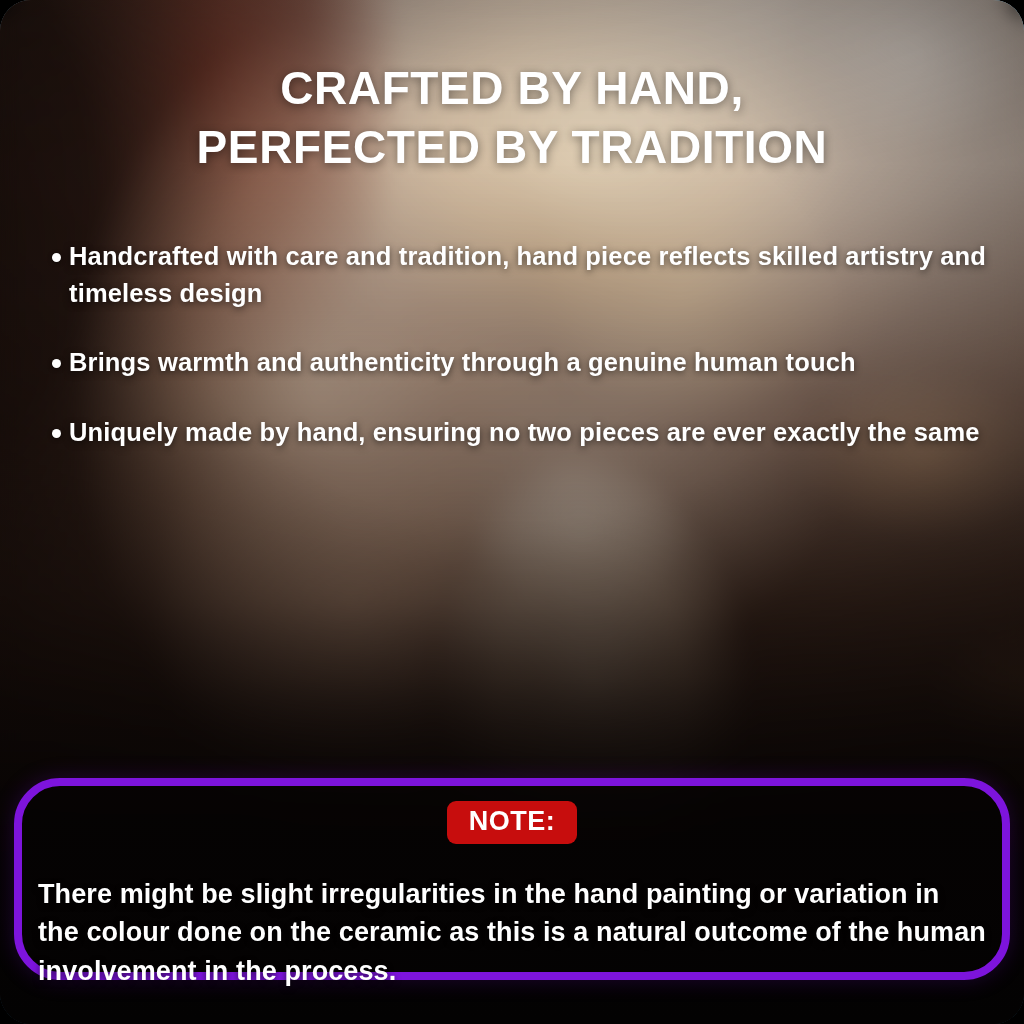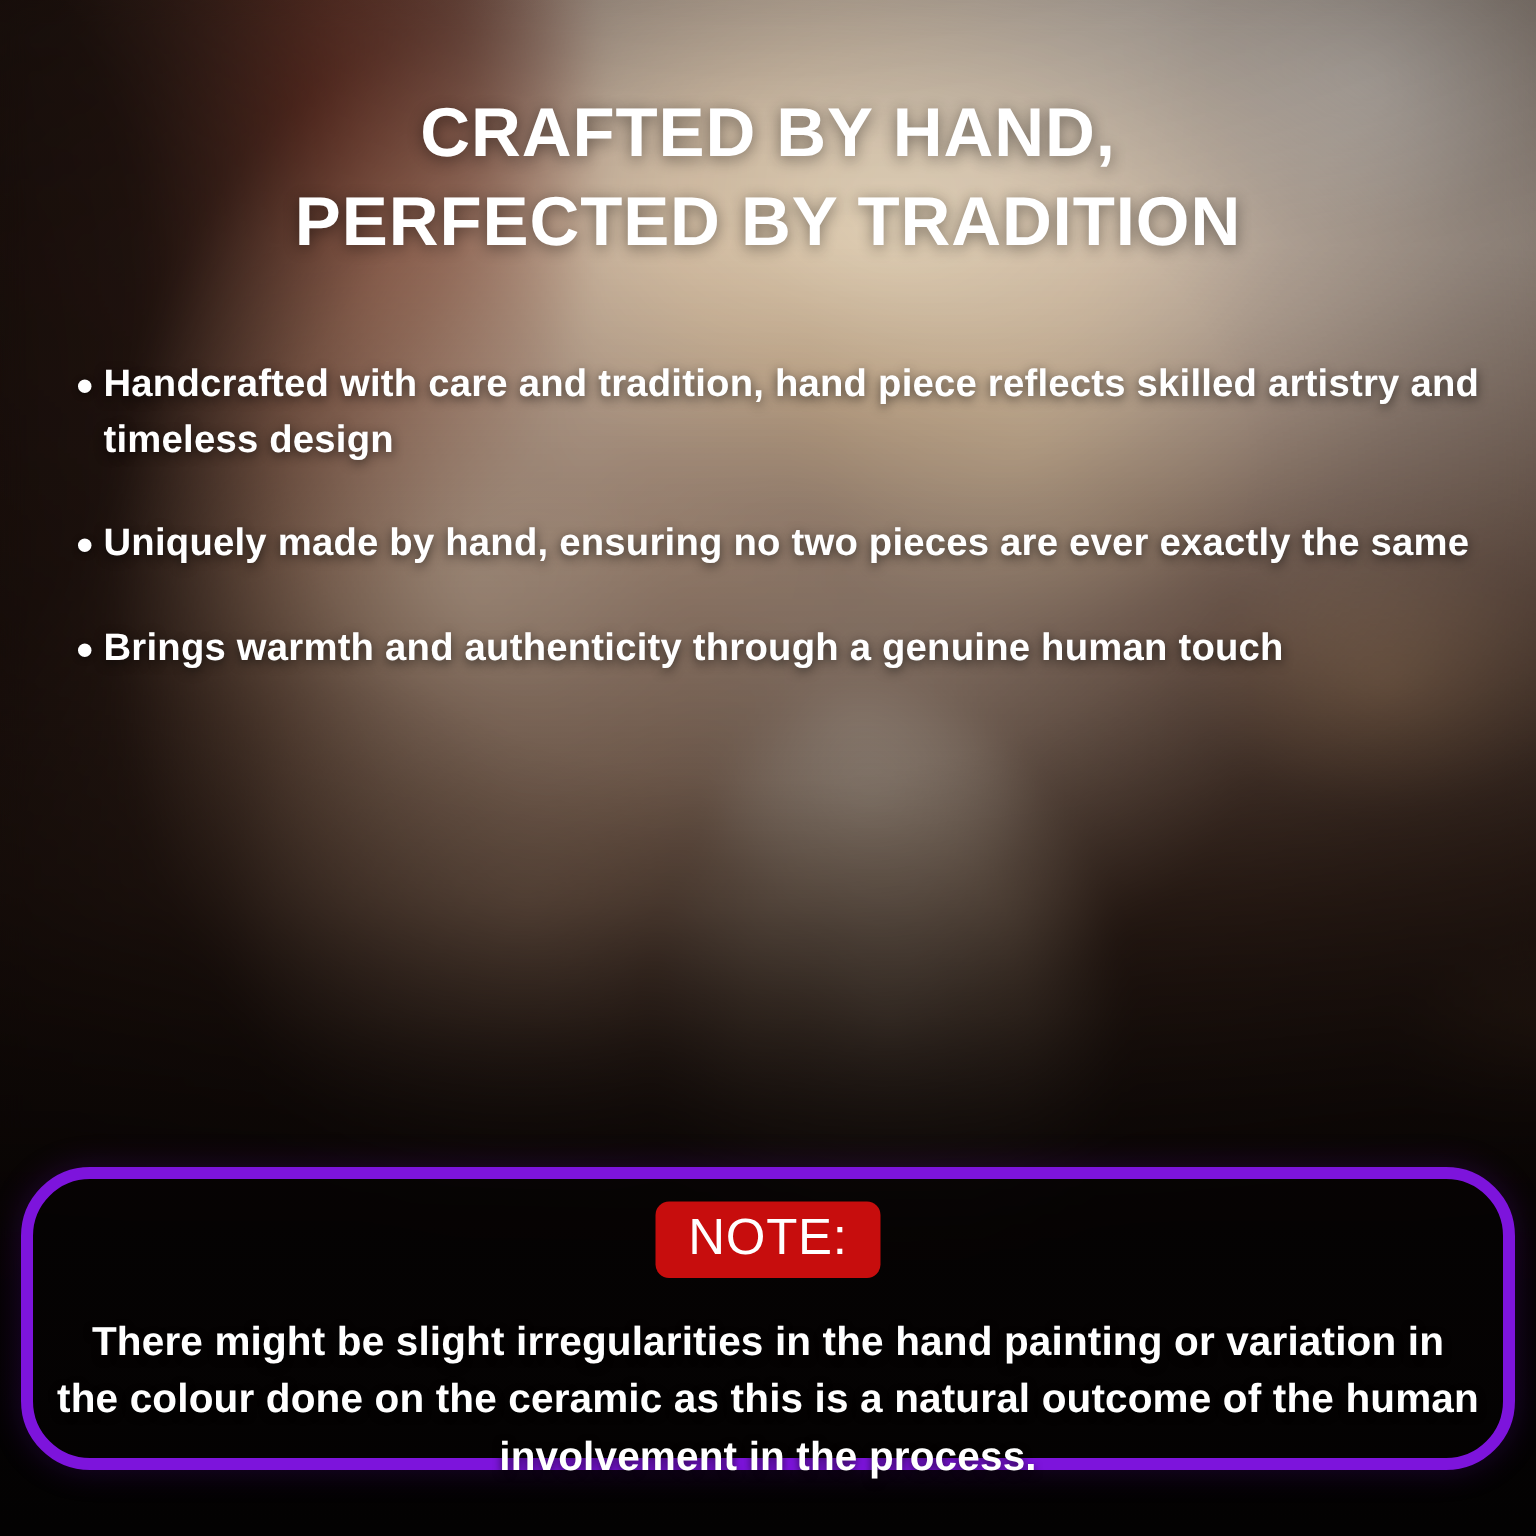--- a/index.html
+++ b/index.html
@@ -10,20 +10,21 @@
   body {
     font-family: "Liberation Sans", sans-serif;
   }
 
   .poster {
     position: relative;
     width: 1024px;
     height: 1024px;
     overflow: hidden;
     background: #0369a1;
+    border-radius: 31px;
   }
 
   
   .bg {
     position: absolute;
     inset: 0;
     overflow: hidden;
   }
   .bg-layer {
     position: absolute;
@@ -173,32 +174,32 @@
     position: absolute;
     top: 15px;
     left: 0;
     right: 0;
     text-align: center;
   }
   .note-badge {
     display: inline-block;
     background: #c70d0d;
     color: #ffffff;
-    font-size: 34px;
-    font-weight: normal;
+    font-size: 27px;
+    font-weight: bold;
     letter-spacing: 0.5px;
     padding: 5px 22px 7px;
     border-radius: 9px;
   }
   .note-text {
     position: absolute;
     top: 62px;
     left: 16px;
     right: 16px;
-    text-align: center;
+    text-align: left;
     color: #ffffff;
     font-size: 27px;
     font-weight: bold;
     line-height: 1.42;
     letter-spacing: 0.1px;
     text-shadow: 0 2px 6px rgba(0,0,0,0.7);
   }
 </style>
 </head>
 <body>
@@ -224,25 +225,25 @@
       <span class="hl-line">PERFECTED BY TRADITION</span>
     </h1>
 
     <ul class="bullets" style="list-style:none;margin:0;padding:0;">
       <li class="bullet">
         <span class="bullet-dot"></span>
         <span class="bullet-text">Handcrafted with care and tradition, hand piece reflects skilled artistry and timeless design</span>
       </li>
       <li class="bullet">
         <span class="bullet-dot"></span>
-        <span class="bullet-text">Uniquely made by hand, ensuring no two pieces are ever exactly the same</span>
+        <span class="bullet-text">Brings warmth and authenticity through a genuine human touch</span>
       </li>
       <li class="bullet">
         <span class="bullet-dot"></span>
-        <span class="bullet-text">Brings warmth and authenticity through a genuine human touch</span>
+        <span class="bullet-text">Uniquely made by hand, ensuring no two pieces are ever exactly the same</span>
       </li>
     </ul>
 
     <div class="note-box">
       <div class="note-badge-wrap">
         <span class="note-badge">NOTE:</span>
       </div>
       <p class="note-text">There might be slight irregularities in the hand painting or variation in the colour done on the ceramic as this is a natural outcome of the human involvement in the process.</p>
     </div>
 

